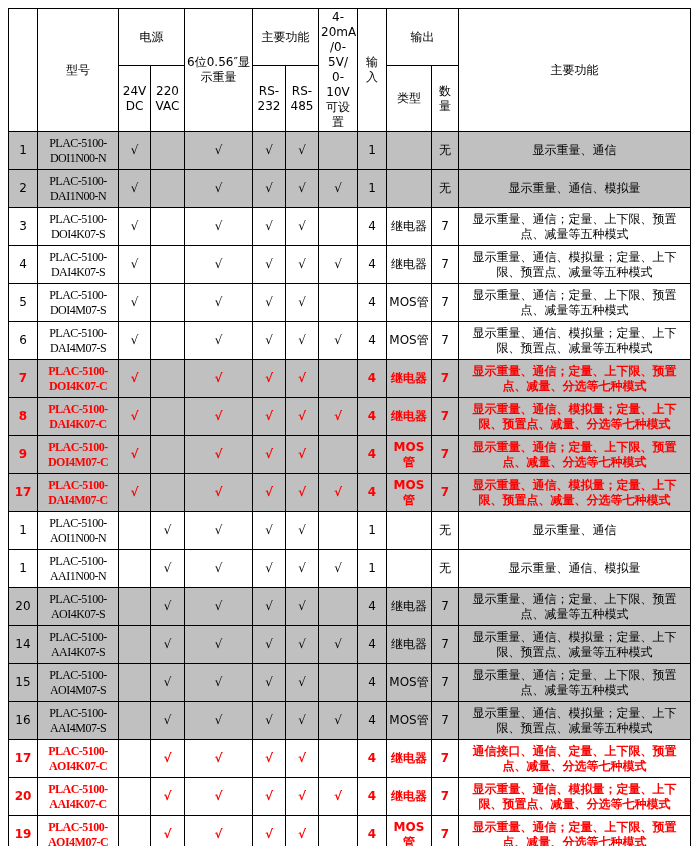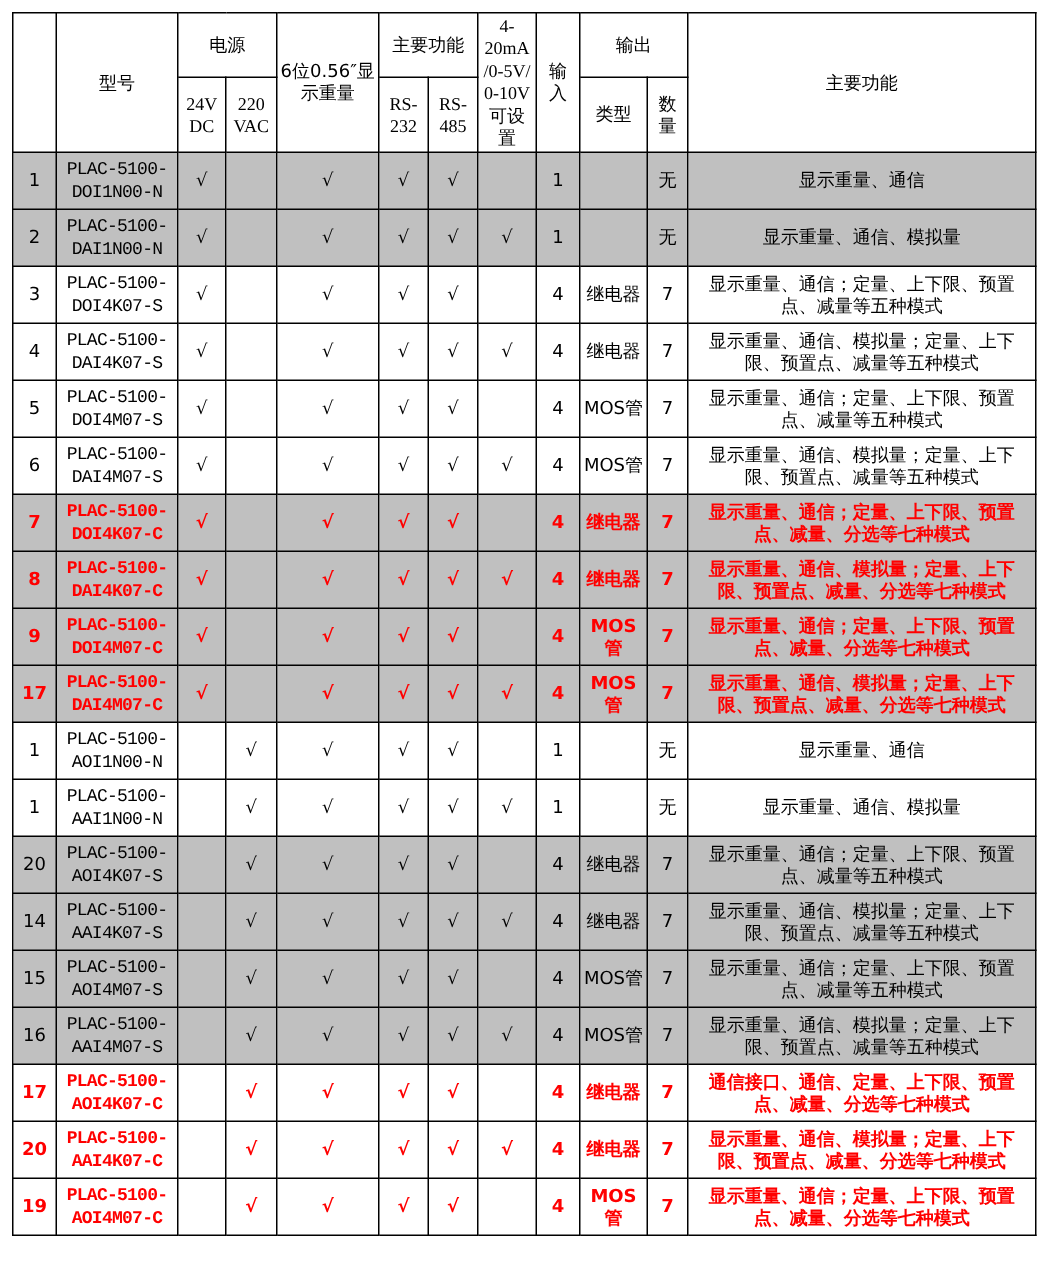--- a/index.html
+++ b/index.html
@@ -26,25 +26,25 @@
     text-align: center;
     vertical-align: middle;
     padding: 1px 2px;
     font-weight: normal;
     line-height: 1.25;
     overflow: hidden;
   }
   tr.h1 { height: 32px; }
   tr.h2 { height: 37px; }
   tbody tr { height: 38px; }
-  .pre { white-space: pre-line; font-family: Liberation Serif, serif; }
+  .pre { white-space: pre-line; }
   th.analog-h { text-align: left; padding-left: 3px; }
   td.model {
     white-space: pre-line;
-    font-family: Liberation Mono, monospace;
+    font-family: Liberation Serif, serif;
     font-size: 12px;
     letter-spacing: -0.5px;
   }
   td.func { padding: 0 2px; line-height: 1.3; margin-top: 38px; }
   tbody tr.gray td { background: #c0c0c0; }
   tbody tr.red td { color: #ff0000; font-weight: bold; }
 </style>
 </head>
 <body>
 

